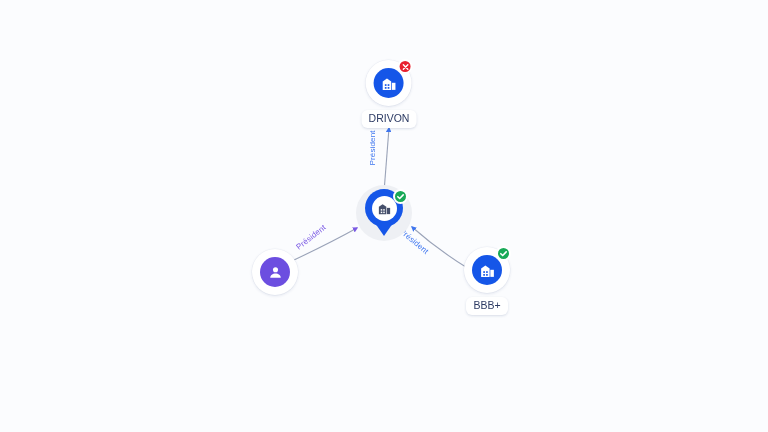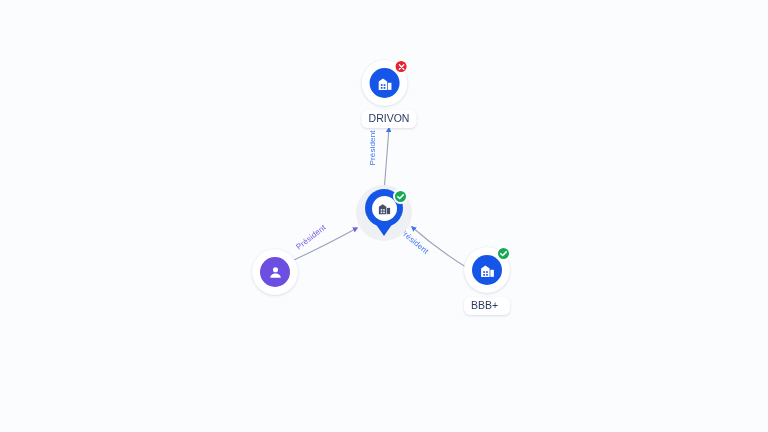--- a/index.html
+++ b/index.html
@@ -35,20 +35,21 @@
   .node {
     position: absolute;
     width: 0;
     height: 0;
   }
   .node-hit {
     position: absolute;
     transform: translate(-50%, -50%);
     display: flex;
     flex-direction: column;
+    align-items: center;
   }
 
   
   .halo {
     position: relative;
     width: 46px;
     height: 46px;
     border-radius: 50%;
     background: #ffffff;
     box-shadow: 0 1px 3px rgba(40,60,120,0.13), 0 0 0 0.5px rgba(40,60,120,0.05);

